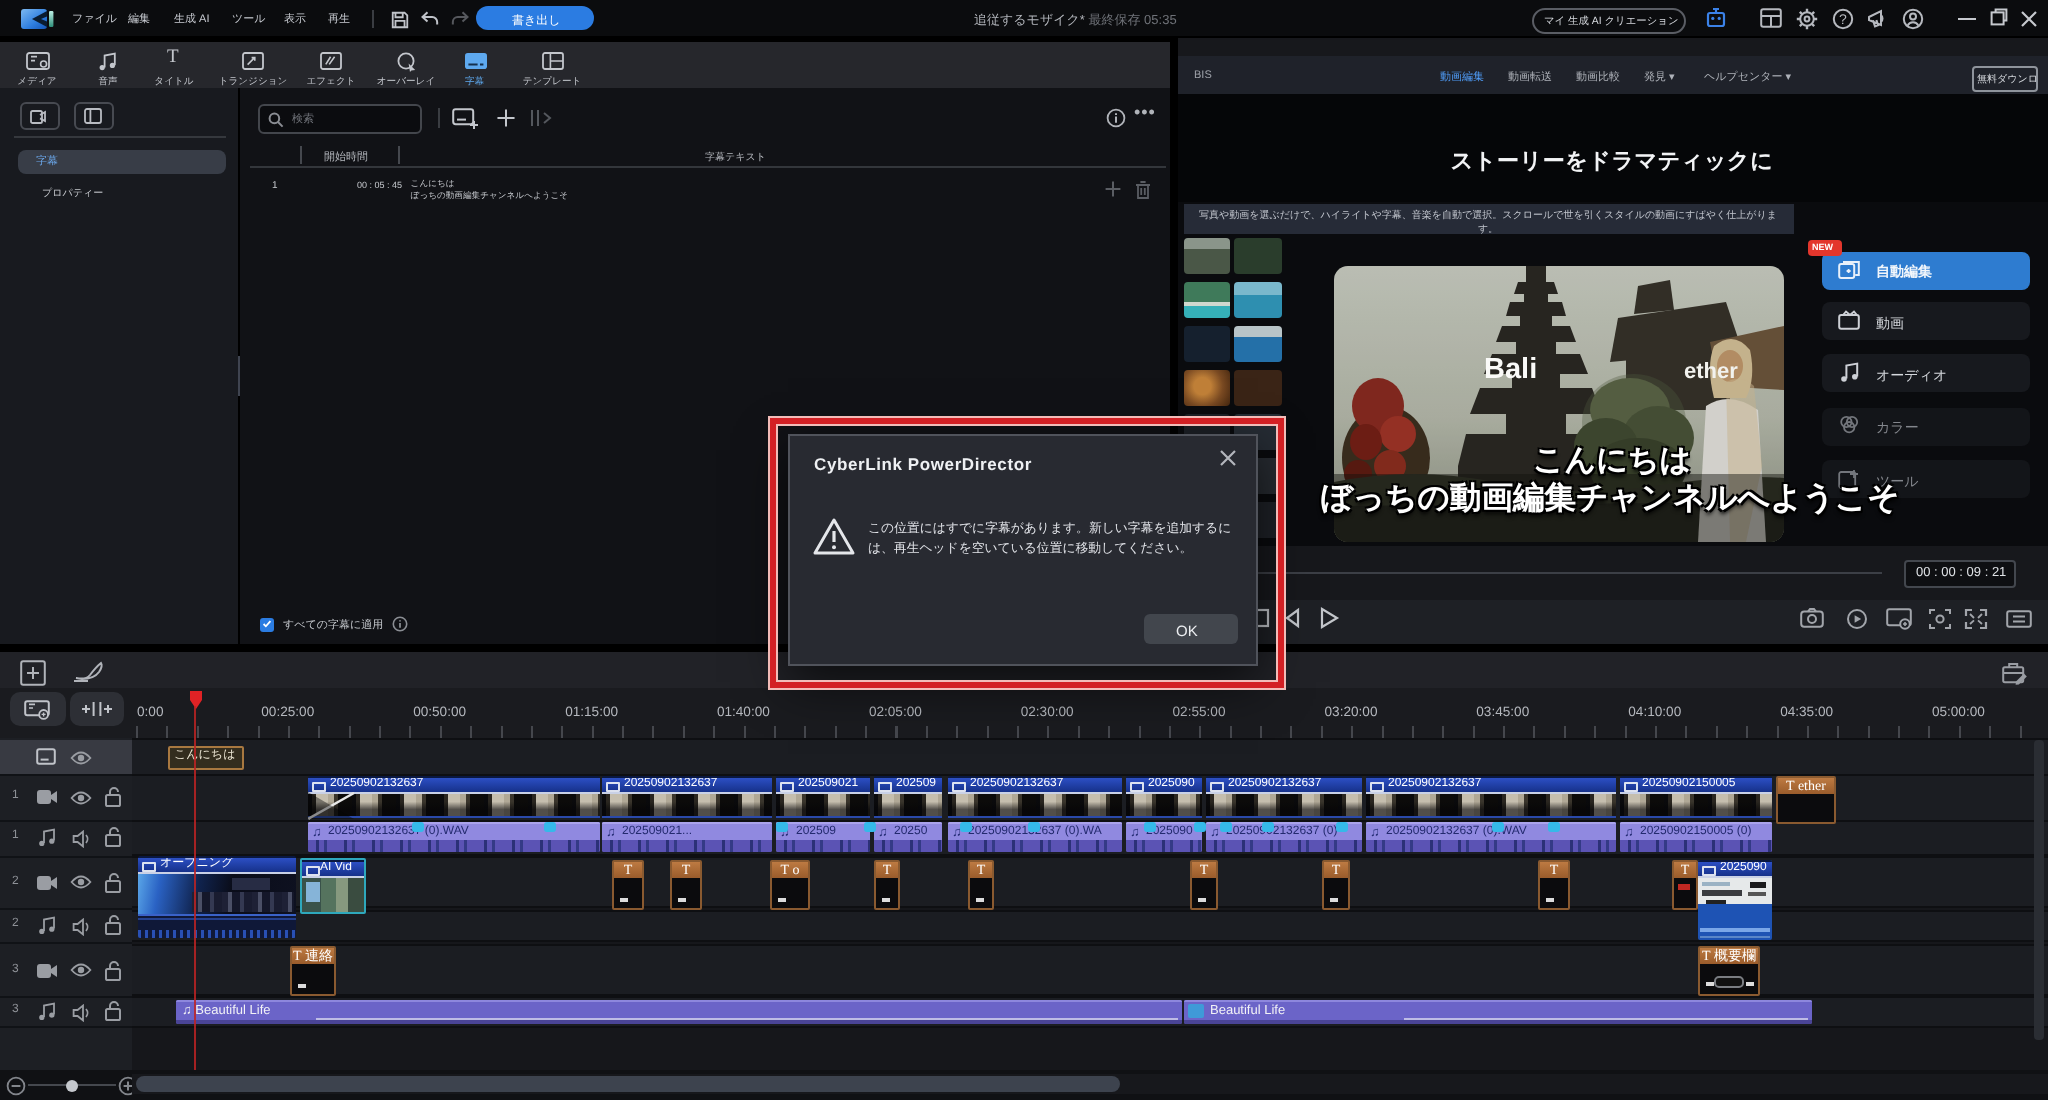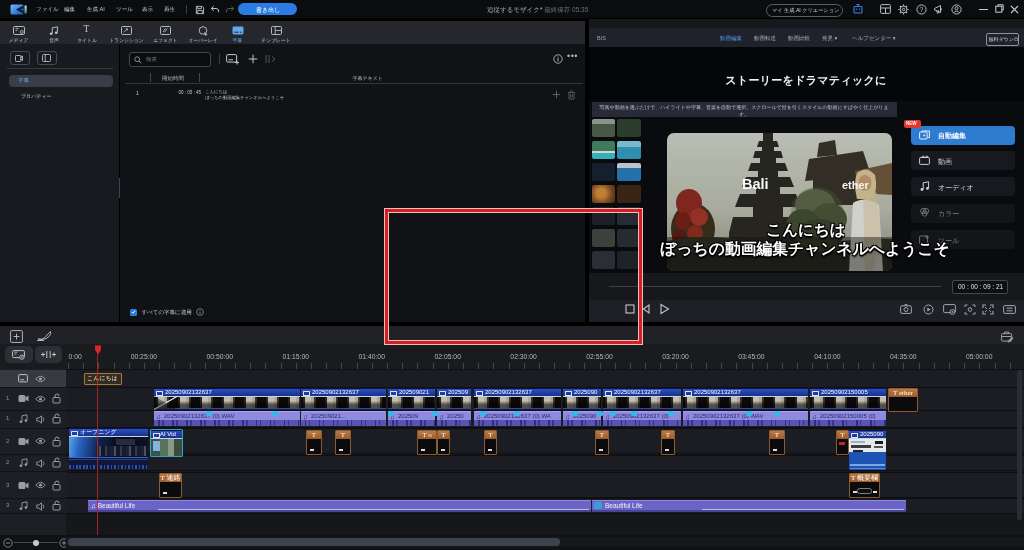--- a/index.html
+++ b/index.html
@@ -779,21 +779,21 @@
     </div>
 
     <div class="tc" style="left:306px;top:104px;width:14px;">
         <div class="thd">T</div>
         <div class="tdash"></div>
       </div>
     <div class="tc" style="left:335px;top:104px;width:14px;">
         <div class="thd">T</div>
         <div class="tdash"></div>
       </div>
-    <div class="tc" style="left:385px;top:104px;width:18px;margin-left:32px;">
+    <div class="tc" style="left:385px;top:104px;width:18px;">
         <div class="thd">T o</div>
         <div class="tdash"></div>
       </div>
     <div class="tc" style="left:437px;top:104px;width:11px;">
         <div class="thd">T</div>
         <div class="tdash"></div>
       </div>
     <div class="tc" style="left:484px;top:104px;width:11px;">
         <div class="thd">T</div>
         <div class="tdash"></div>
@@ -820,21 +820,21 @@
       <div style="position:absolute;left:0;top:9px;width:37px;height:13px;background:#e6e9ea;"></div>
       <div style="position:absolute;left:2px;top:11px;width:14px;height:2px;background:#9ab2c4;"></div>
       <div style="position:absolute;left:26px;top:10.5px;width:8px;height:3px;background:#1a1a1c;"></div>
       <div style="position:absolute;left:2px;top:15px;width:20px;height:3px;background:#3a3c40;"></div>
       <div style="position:absolute;left:25px;top:15.5px;width:9px;height:2px;background:#555;"></div>
       <div style="position:absolute;left:4px;top:19.5px;width:10px;height:2px;background:#222;"></div>
       <div style="position:absolute;left:1px;top:34px;width:35px;height:1.5px;background:#7aa6e8;"></div>
       <div style="position:absolute;left:1px;top:38px;width:35px;height:1px;background:#5a86c8;"></div>
     </div>
 
-    <div class="tc" style="left:159px;top:147px;width:21px;">
+    <div class="tc" style="left:145px;top:147px;width:21px;">
         <div class="thd">T 連絡</div>
         <div class="tdash"></div>
       </div>
     <div class="tc" style="left:849px;top:147px;width:29px;">
         <div class="thd">T 概要欄</div>
       <div class="tdash" style="width:4px;bottom:4px;"></div>
         <div class="tdash" style="left:auto;right:2px;width:4px;bottom:4px;"></div>
       <div style="position:absolute;left:7px;bottom:3px;width:13px;height:4.5px;border:0.8px solid #7a7d82;border-radius:2.5px;background:#111;"></div>
       </div>
 
@@ -870,16 +870,32 @@
   <svg class="a" style="left:59px;top:211.5px;" width="10" height="10" viewBox="0 0 10 10">
     <circle cx="5" cy="5" r="4.2" fill="none" stroke="#83868c" stroke-width="0.9"></circle>
       <path d="M2.8 5 h4.4 M5 2.8 v4.4" stroke="#83868c" stroke-width="1"></path>
   </svg>
   <div class="a" style="left:66px;top:211px;width:958px;height:10px;background:#17181c;"></div>
   <div class="a" style="left:68px;top:212px;width:492px;height:8px;background:#3d434e;border-radius:4px;"></div>
 </div>
 
 <div class="a" id="overlay" style="left:0;top:0;width:1024px;height:550px;pointer-events:none;">
 
+  <div class="a" style="left:394px;top:217px;width:233px;height:114px;background:#282a31;border:1px solid #50535b;
+       box-shadow:0 8px 24px rgba(0,0,0,0.65);">
+    <div class="a tx" style="left:12px;top:9px;font-size:8.5px;font-weight:bold;color:#eef0f3;letter-spacing:0.3px;">CyberLink PowerDirector</div>
+    <svg class="a" style="left:214px;top:6px;" width="10" height="10" viewBox="0 0 10 10">
+      <path d="M1.5 1.5 L8.5 8.5 M8.5 1.5 L1.5 8.5" stroke="#b3b6bc" stroke-width="1.1"></path>
+    </svg>
+    <svg class="a" style="left:11px;top:40px;" width="22" height="20" viewBox="0 0 22 20">
+      <path d="M11 2 L20.5 18.5 H1.5 Z" fill="none" stroke="#e4e6ea" stroke-width="1.5" stroke-linejoin="round"></path>
+      <path d="M11 7.5 V13" stroke="#e4e6ea" stroke-width="1.6"></path>
+      <circle cx="11" cy="15.6" r="1" fill="#e4e6ea"></circle>
+    </svg>
+    <div class="a tx" style="left:39px;top:42px;font-size:6.4px;color:#e2e4e9;">この位置にはすでに字幕があります。新しい字幕を追加するに</div>
+    <div class="a tx" style="left:39px;top:51.5px;font-size:6.4px;color:#e2e4e9;">は、再生ヘッドを空いている位置に移動してください。</div>
+    <div class="a" style="left:177px;top:89px;width:47px;height:15px;background:#42464d;border-radius:3px;"></div>
+    <div class="a tx" style="left:193px;top:93px;font-size:7.5px;color:#eceef1;">OK</div>
+  </div>
 
   <div class="a" style="left:384.5px;top:208.5px;width:251px;height:129px;border:3px solid #d32024;
        outline:1px solid #f2bcb8;box-shadow:inset 0 0 0 1px #f2bcb8;"></div>
 </div>
 
 </body></html>

